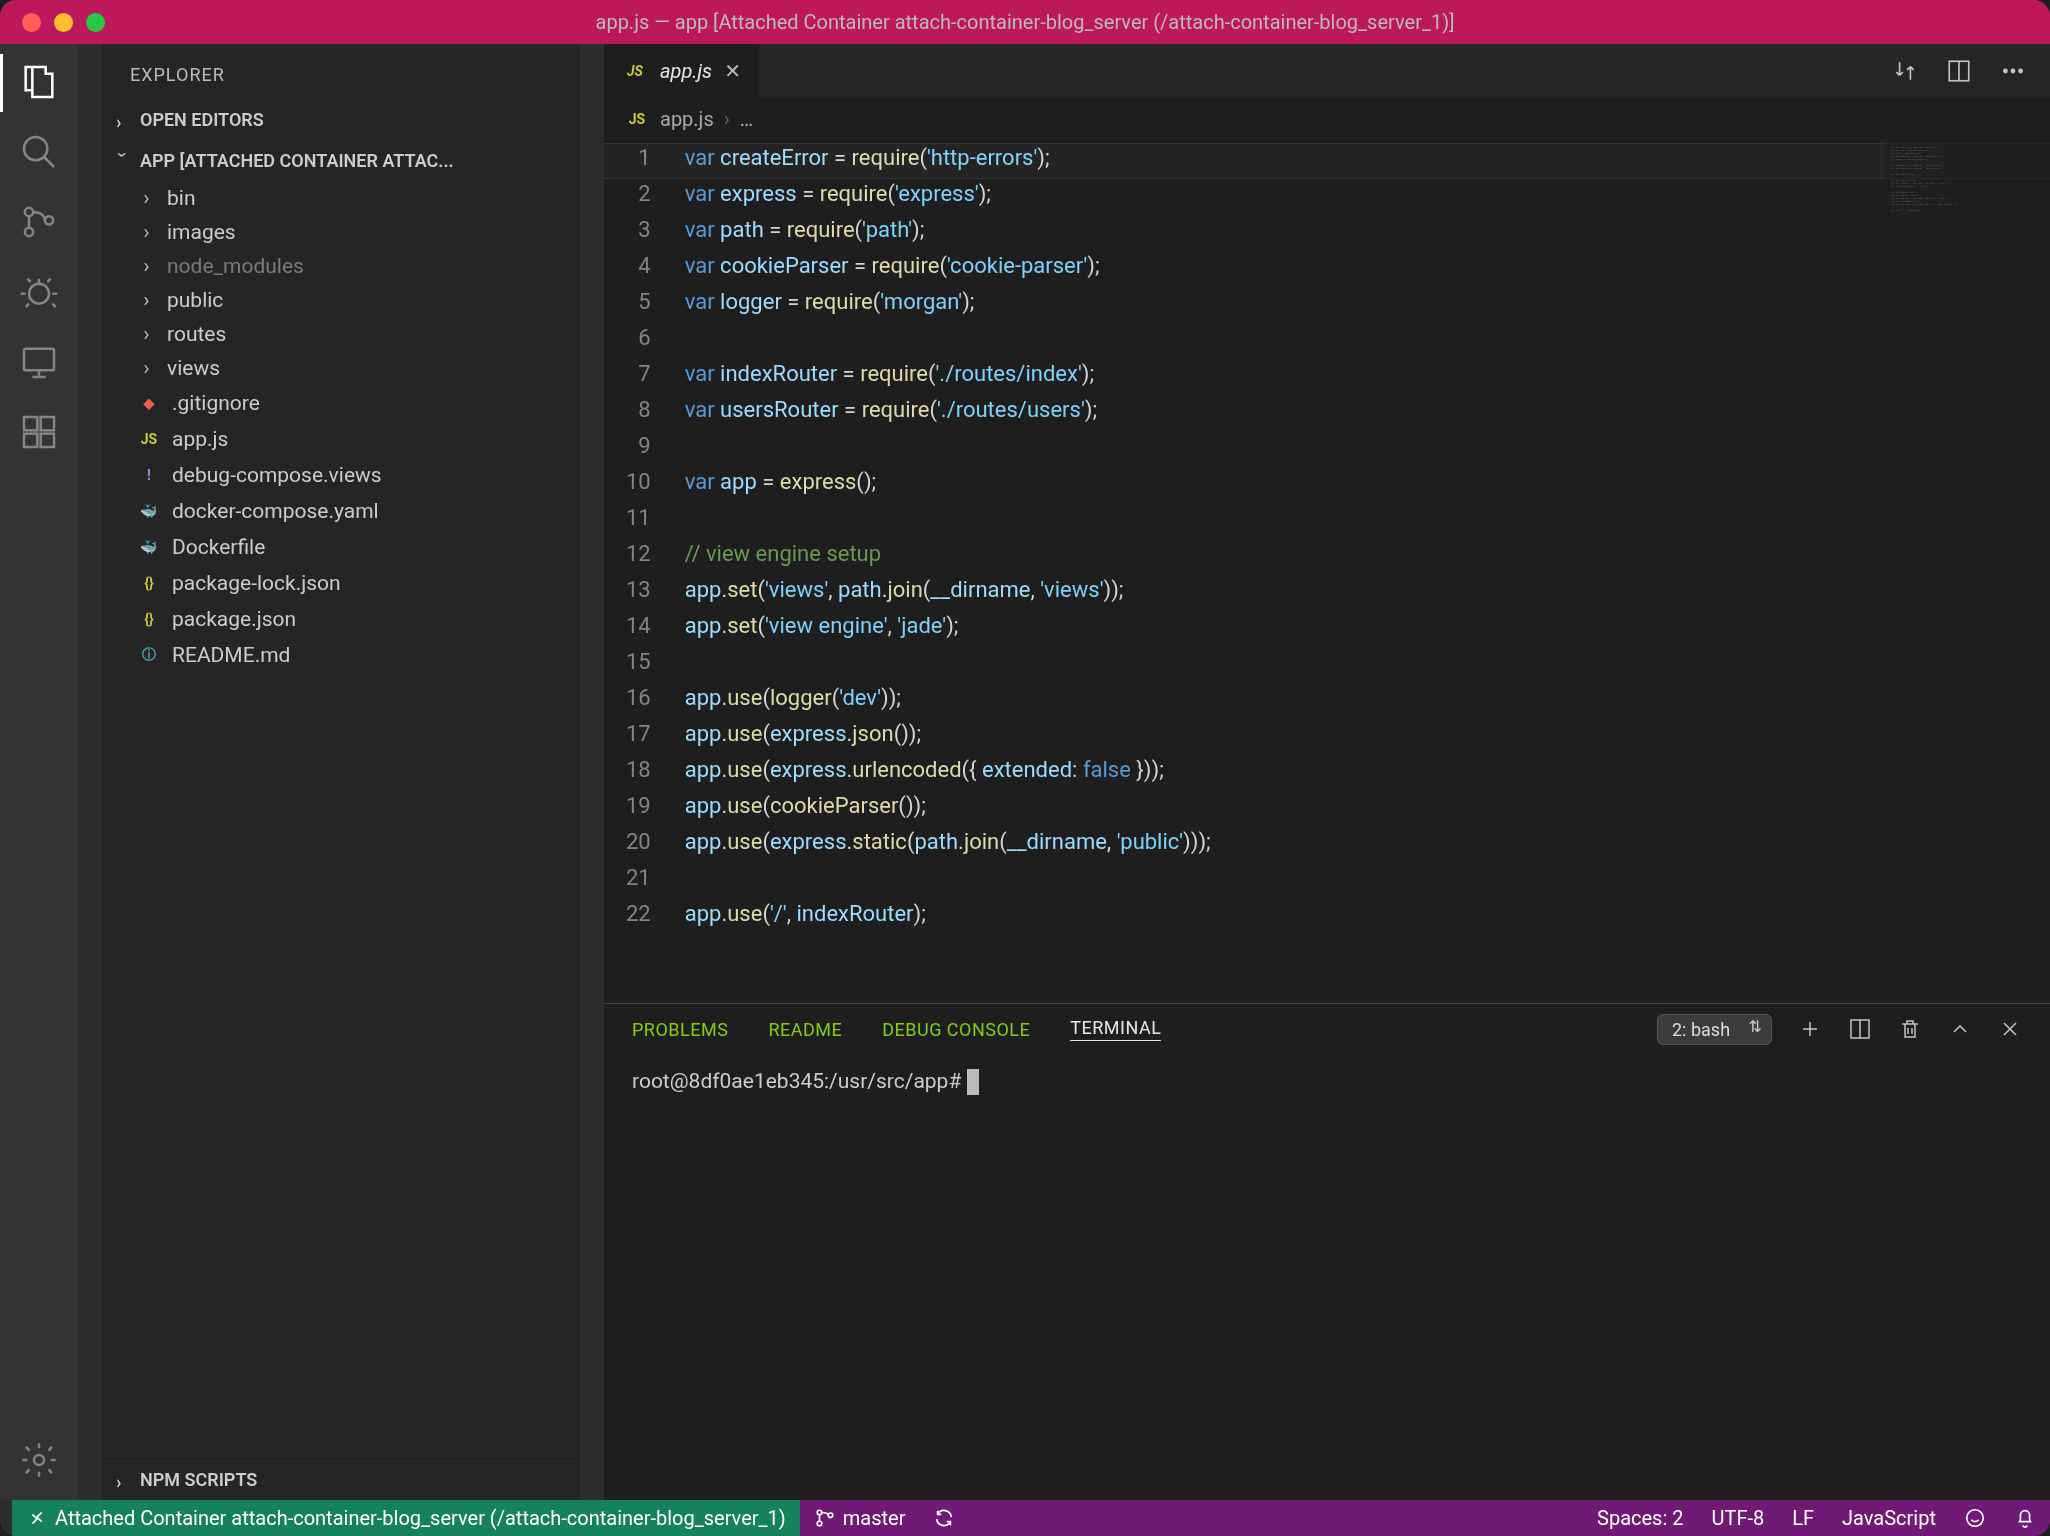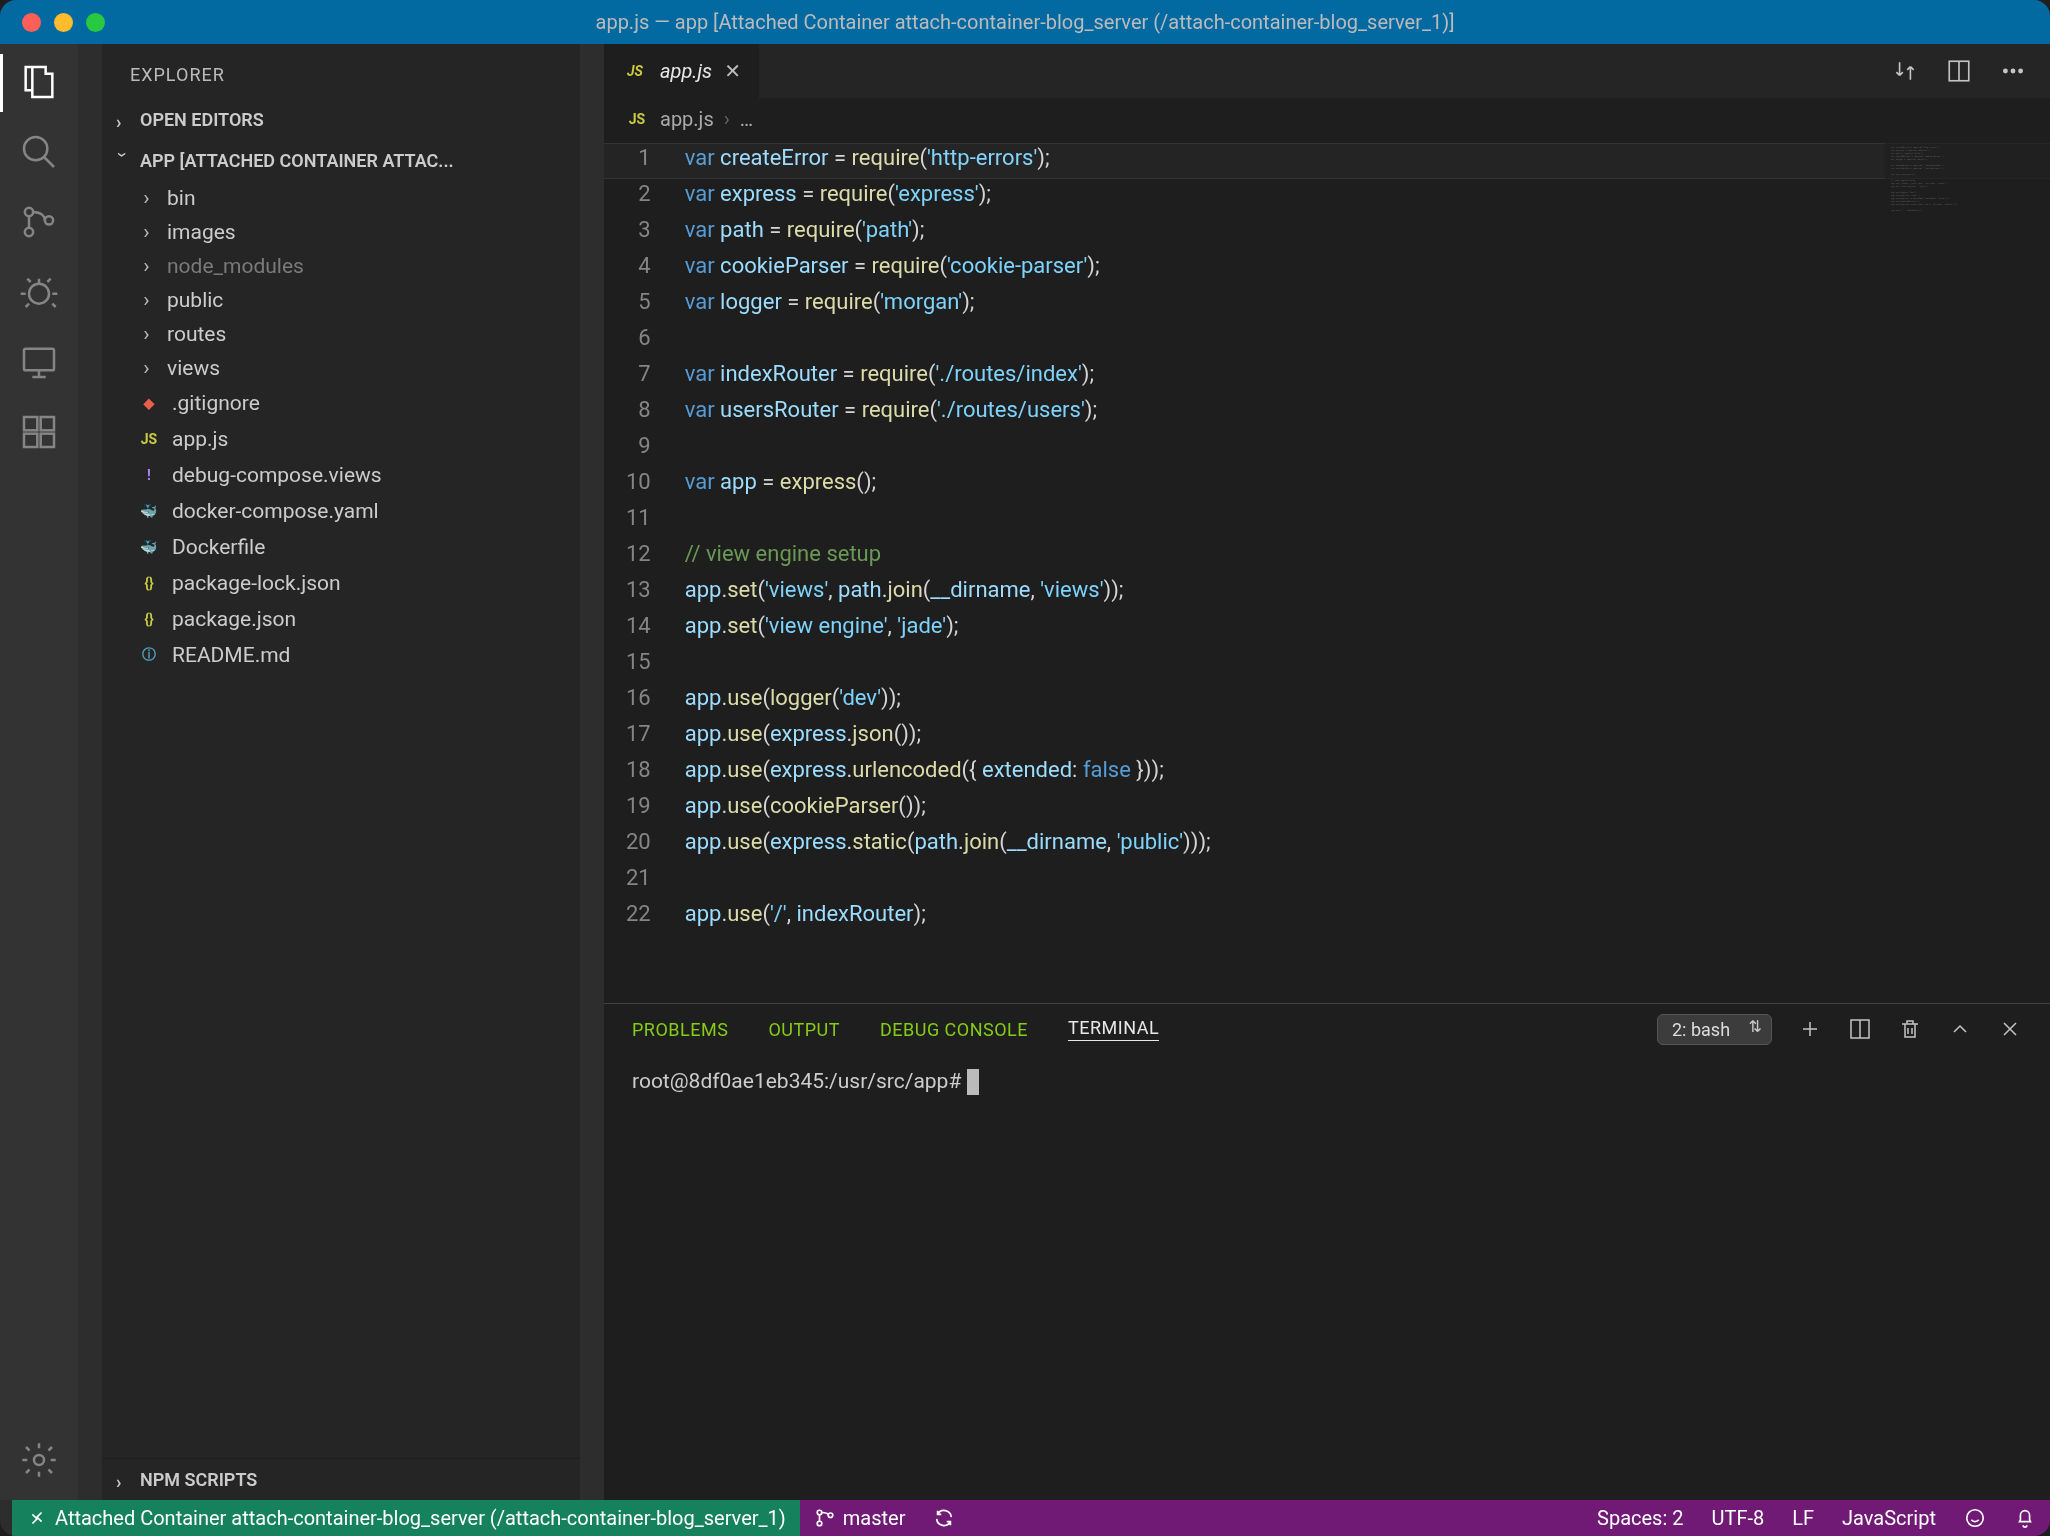--- a/index.html
+++ b/index.html
@@ -1,19 +1,19 @@
 <!DOCTYPE html>
 <html><head>
 <meta charset="utf-8">
 <style>
 * { margin:0; padding:0; box-sizing:border-box; font-family:-apple-system,BlinkMacSystemFont,"Segoe UI",Roboto,sans-serif; }
 body { background:#1e1e1e; color:#ccc; width:2050px; height:1536px; overflow:hidden; font-size:22px; transform-origin:top left; }
 .window { display:flex; flex-direction:column; height:100%; border-radius:16px; overflow:hidden; background:#2d2d2d; }
 
-.titlebar { height:44px; background:#0369a1; display:flex; align-items:center; position:relative; }
+.titlebar { height:44px; background:#be185d; display:flex; align-items:center; position:relative; }
 .traffic-lights { display:flex; gap:13px; padding-left:22px; }
 .tl { width:19px; height:19px; border-radius:50%; }
 .tl.red{background:#ff5f57}.tl.yellow{background:#ffbd2e}.tl.green{background:#28c940}
 .title-text { position:absolute; left:0; right:0; text-align:center; color:#bbb; font-size:20px; pointer-events:none;}
 
 .body { flex:1; display:flex; overflow:hidden;gap:24px; }
 
 .activitybar { width:78px; background:#333333; display:flex; flex-direction:column; align-items:center; padding-top:18px; gap:30px; }
 .ab-icon { width:40px; height:40px; stroke:#858585; fill:none; stroke-width:1.5; cursor:pointer; }
 .ab-icon.active { stroke:#fff; }
@@ -271,21 +271,21 @@
 app.use(cookieParser());
 app.use(express.static(path.join(__dirname, 'public')));
 
 app.use('/', indexRouter);
 </div>
       </div>
 
       <div class="panel">
         <div class="panel-tabs">
           <span class="ptab">PROBLEMS</span>
-          <span class="ptab">OUTPUT</span>
+          <span class="ptab">README</span>
           <span class="ptab">DEBUG CONSOLE</span>
           <span class="ptab active">TERMINAL</span>
           <div class="panel-right">
             <span class="sel-wrap"><select class="panel-select"><option>2: bash</option></select></span>
             <svg class="p-icon" viewBox="0 0 24 24">
                 <path d="M12 5v14M5 12h14"></path>
               </svg>
             <svg class="p-icon" viewBox="0 0 24 24">
                 <rect x="3" y="3" width="18" height="18"></rect>
                 <path d="M12 3v18"></path>

